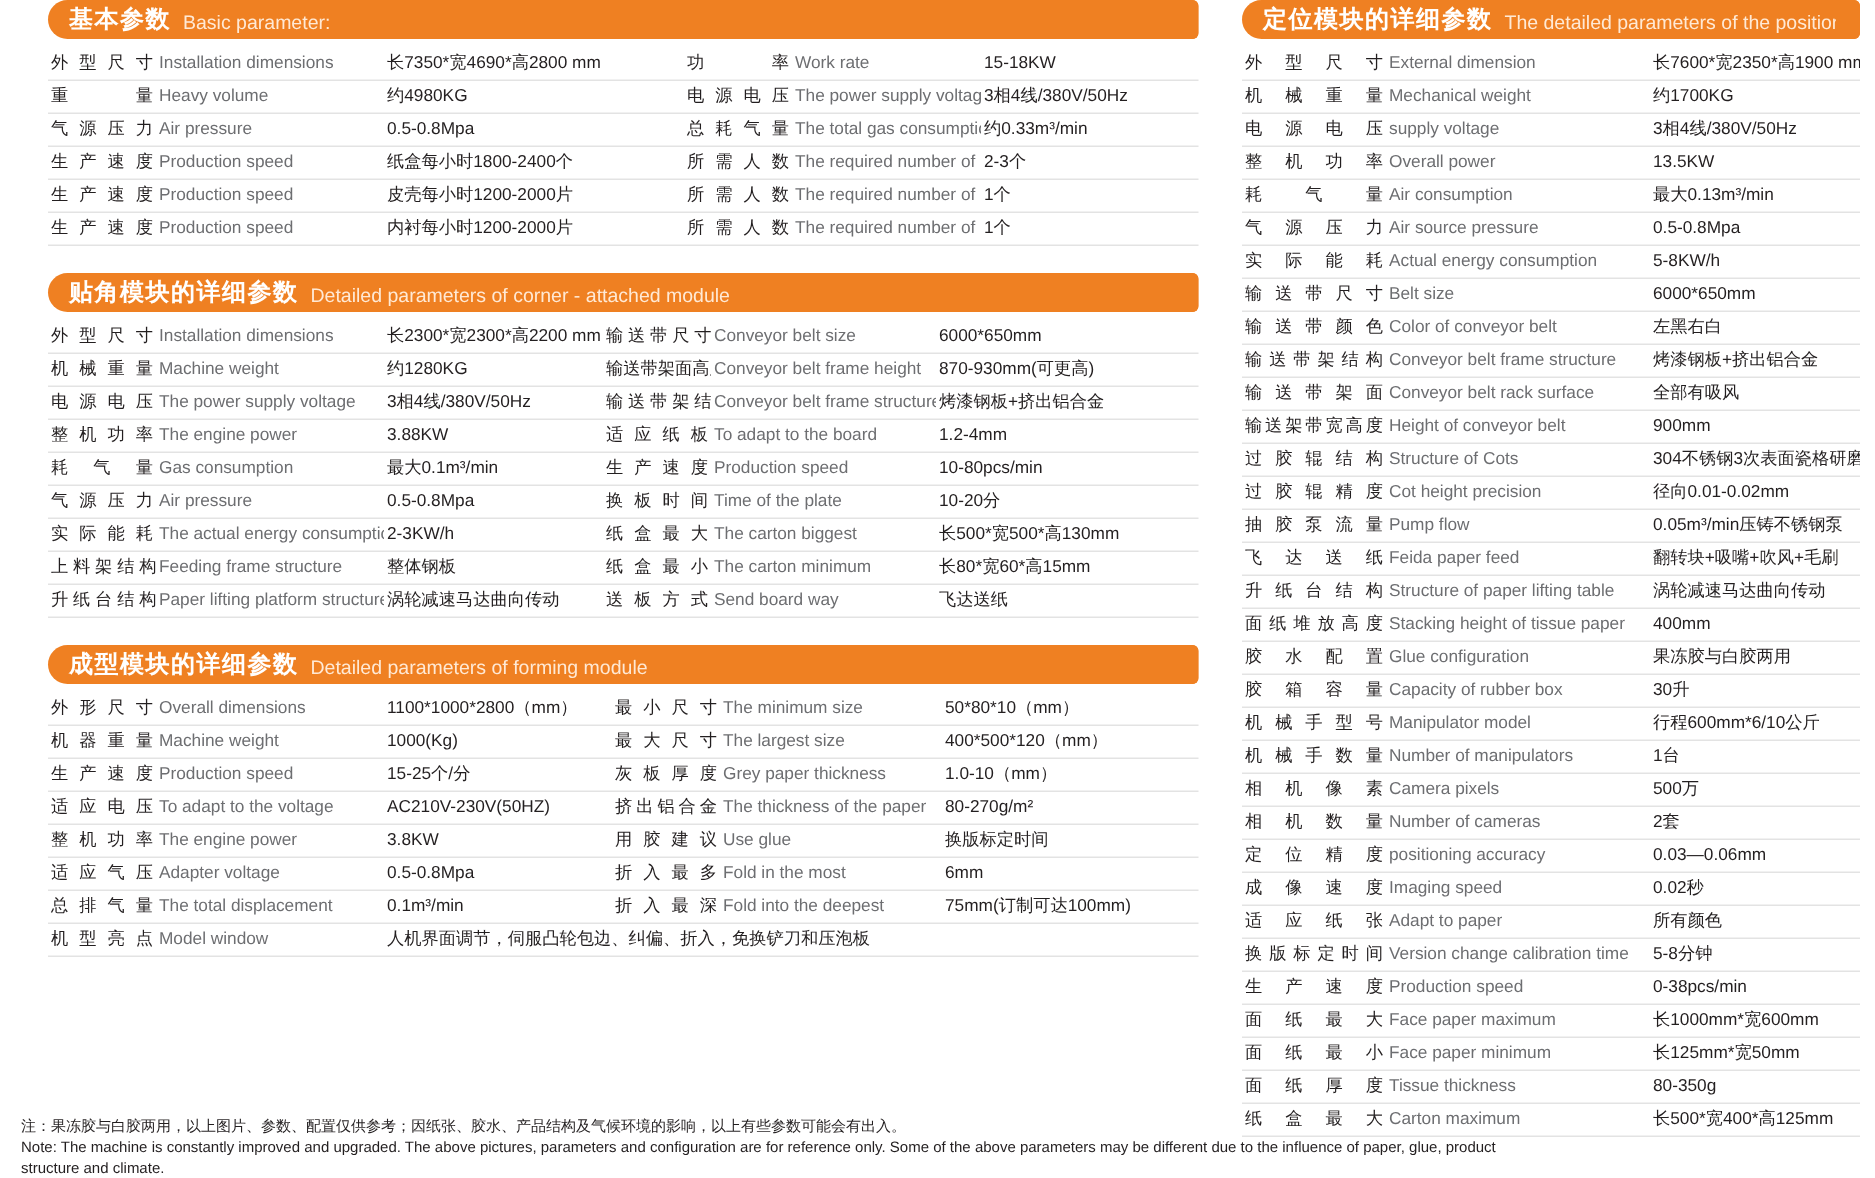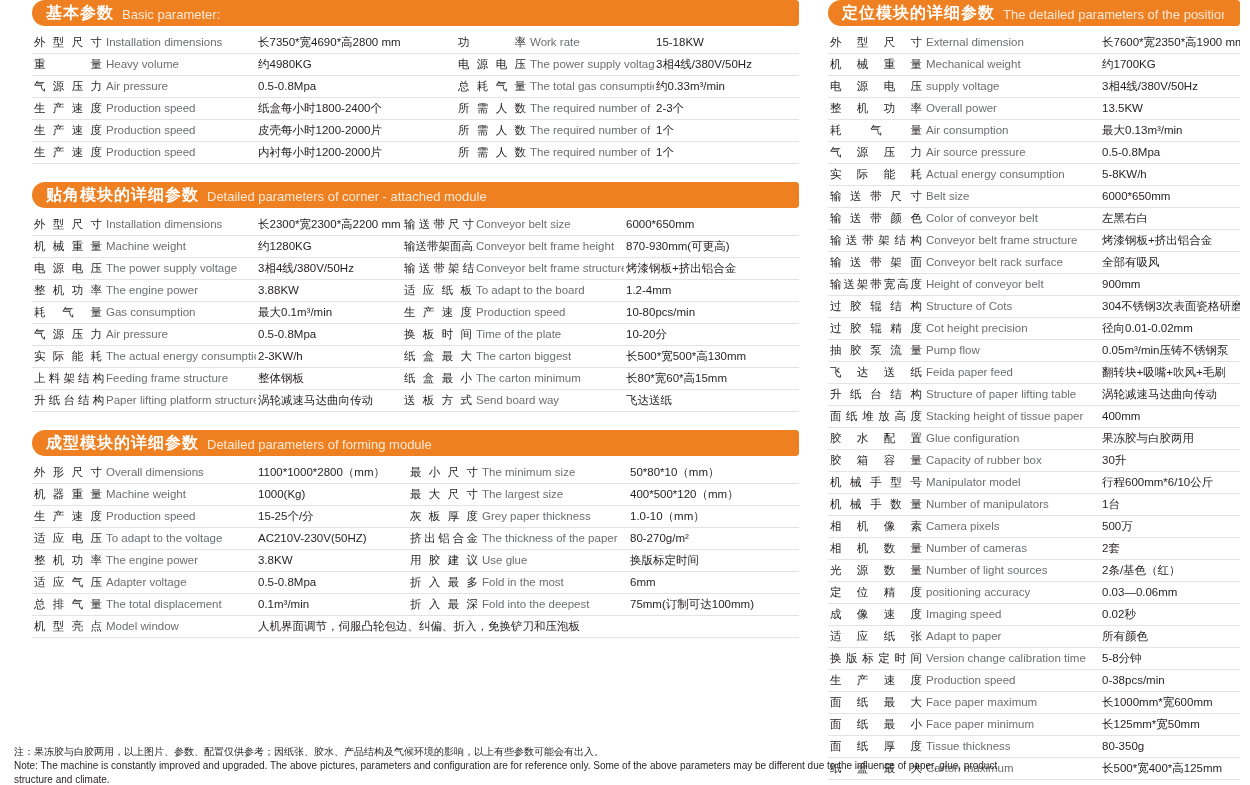--- a/index.html
+++ b/index.html
@@ -498,25 +498,20 @@
             <td class="cn">相 机 像 素</td>
             <td class="en">Camera pixels</td>
             <td class="val">500万</td>
           </tr>
           <tr>
             <td class="cn">相 机 数 量</td>
             <td class="en">Number of cameras</td>
             <td class="val">2套</td>
           </tr>
           <tr>
-            <td class="cn">光 源 数 量</td>
-            <td class="en">Number of light sources</td>
-            <td class="val">2条/基色（红）</td>
-          </tr>
-          <tr>
             <td class="cn">定 位 精 度</td>
             <td class="en">positioning accuracy</td>
             <td class="val">0.03—0.06mm</td>
           </tr>
           <tr>
             <td class="cn">成 像 速 度</td>
             <td class="en">Imaging speed</td>
             <td class="val">0.02秒</td>
           </tr>
           <tr>

